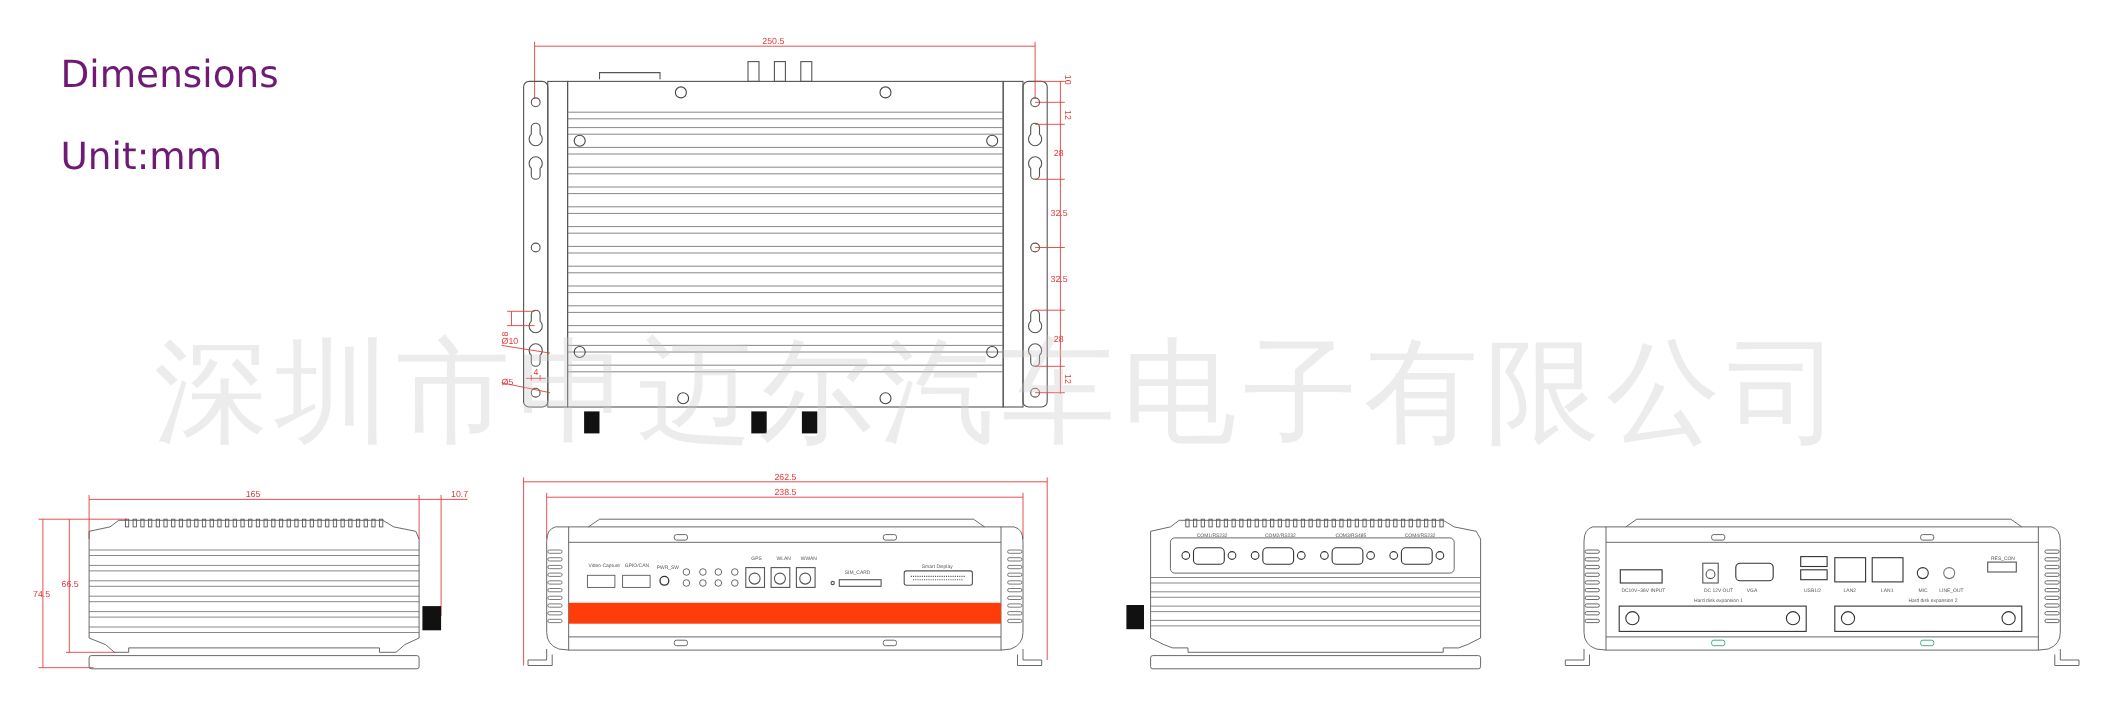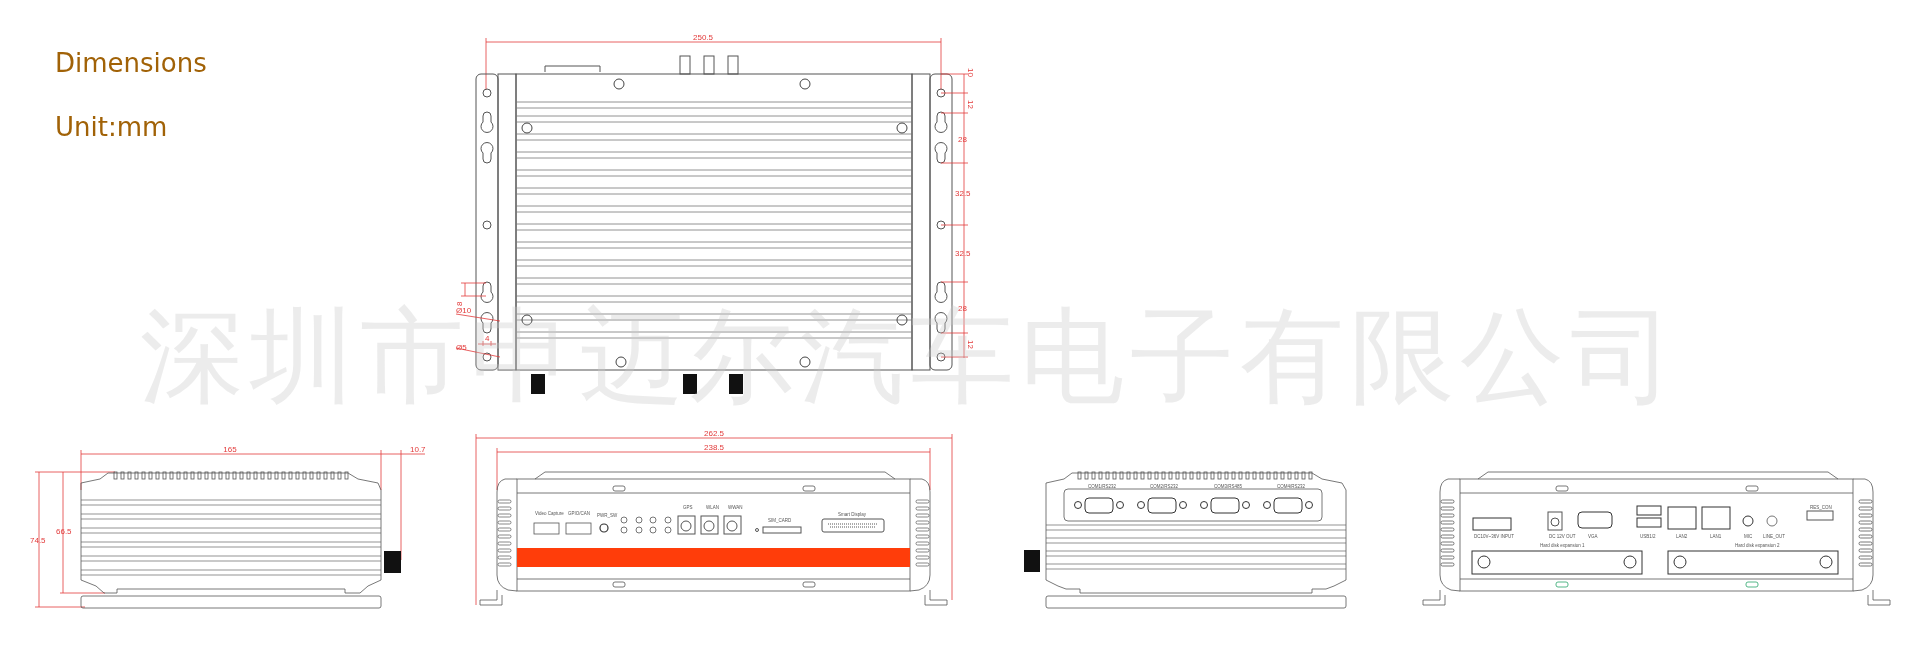--- a/index.html
+++ b/index.html
@@ -1,27 +1,27 @@
 <!DOCTYPE html>
 <html><head>
 <meta charset="utf-8">
 <style>
   html, body { margin: 0; padding: 0; }
   body { width: 1920px; height: 652px; background: #ffffff; position: relative; overflow: hidden; font-family: "DejaVu Sans", sans-serif; }
-  .title { position: absolute; left: 55px; font-size: 26px; color: #a16207; font-family: "DejaVu Sans", sans-serif; }
+  .title { position: absolute; left: 55px; font-size: 34px; color: #701a75; font-family: "DejaVu Sans", sans-serif; }
   .watermark { position: absolute; left: 140px; top: 288px; font-size: 104px; letter-spacing: 6px; color: rgba(200,200,200,0.35); white-space: nowrap; font-family: "DejaVu Sans", sans-serif; z-index: 5; pointer-events: none; }
   svg { position: absolute; left: 0; top: 0; }
   .dim { fill: #e23a3a; font-size: 8px; font-family: "Liberation Sans", sans-serif; }
   .lbl { fill: #555; font-size: 4.5px; font-family: "Liberation Sans", sans-serif; }
 </style>
 </head>
 <body>
 
 <div class="title" style="top:48px;">Dimensions</div>
-<div class="title" style="top:112px;">Unit:mm</div>
+<div class="title" style="top:123px;">Unit:mm</div>
 
 <svg width="1920" height="652">
 
   <line x1="486" y1="42" x2="941" y2="42" stroke="#e23a3a" stroke-width="0.8"></line>
   <line x1="486" y1="38" x2="486" y2="90" stroke="#e23a3a" stroke-width="0.8"></line>
   <line x1="941" y1="38" x2="941" y2="90" stroke="#e23a3a" stroke-width="0.8"></line>
   <text x="703" y="40" class="dim" text-anchor="middle">250.5</text>
 
   <rect x="476" y="74" width="22" height="296" rx="5" fill="none" stroke="#555" stroke-width="1"></rect>
   <rect x="930" y="74" width="22" height="296" rx="5" fill="none" stroke="#555" stroke-width="1"></rect>

